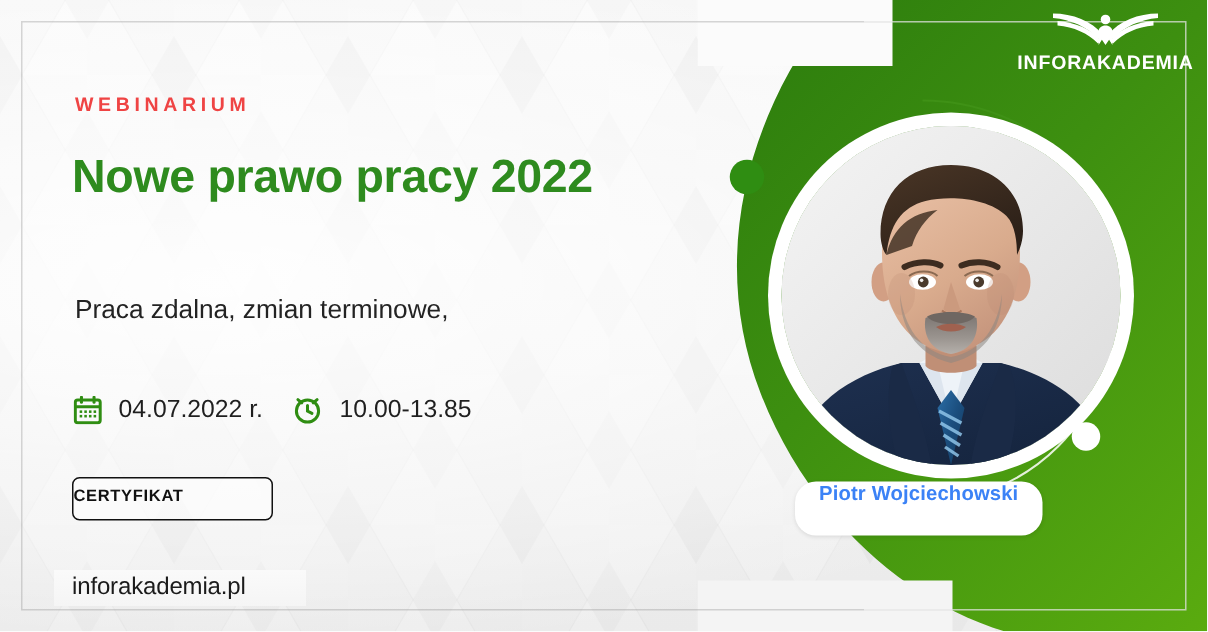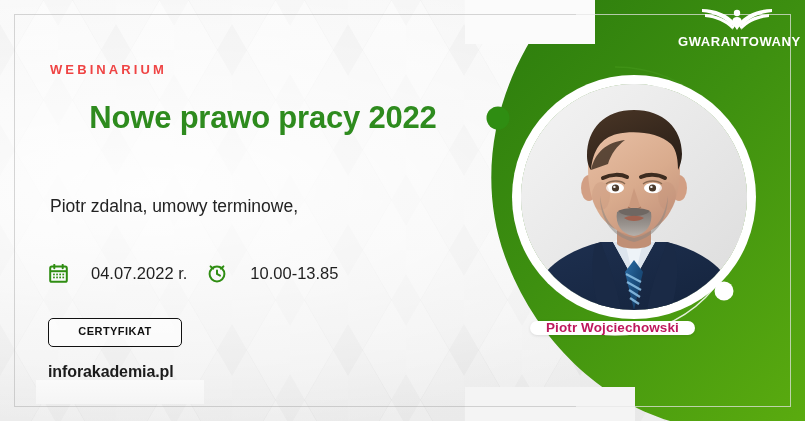--- a/index.html
+++ b/index.html
@@ -113,29 +113,29 @@
     background: radial-gradient(circle at 42% 35%, #f3f3f3 0%, #e6e6e6 58%, #dcdcdc 100%);
     overflow: hidden;
     box-shadow: 0 0 0 9px #ffffff;
   }
   .portrait svg { display: block; }
 
   
   .name-pill {
     position: absolute;
     left: 530px; top: 321px;
-    height: 14px;
+    height: 36px;
     padding: 0 16px;
     display: flex;
-    align-items: flex-end;
+    align-items: flex-start;
     background: #ffffff;
     border-radius: 14px;
     font-size: 13.5px;
     font-weight: bold;
-    color: #be185d;
+    color: #3b82f6;
     letter-spacing: 0.1px;
     box-shadow: 0 1px 3px rgba(0,0,0,0.10);
     white-space: nowrap;
   }
 
   
   .logo {
     position: absolute;
     left: 678px; top: 6px;
     width: 118px;
@@ -164,21 +164,20 @@
   }
   .title {
     position: absolute;
     left: 48px; top: 99px;
     width: 430px;
     color: #2e8b1e;
     font-size: 31px;
     font-weight: bold;
     line-height: 1.23;
     letter-spacing: -0.2px;
-    text-align: center;
   }
   .title-line { display: block; white-space: nowrap; }
   .subtitle {
     position: absolute;
     left: 50px; top: 194px;
     width: 400px;
     color: #232323;
     font-size: 17.5px;
     line-height: 1.45;
   }
@@ -188,52 +187,51 @@
   .meta {
     position: absolute;
     left: 49px; top: 263px;
     display: flex;
     align-items: center;
     gap: 20px;
   }
   .meta-item {
     display: flex;
     align-items: center;
-    gap: 23px;
+    gap: 11px;
     font-size: 16.5px;
     color: #1f1f1f;
     white-space: nowrap;
   }
   .meta-item svg { display: block; flex: none; }
 
   
   .cert {
     position: absolute;
     left: 48px; top: 318px;
     width: 132px;
     padding: 6px 0 7px;
     border: 1.6px solid #111111;
     border-radius: 5px;
-    text-align: center;
     font-size: 11px;
     font-weight: bold;
     letter-spacing: 0.45px;
     line-height: 1.27;
     color: #111111;
     background: rgba(255,255,255,0.55);
   }
   .cert span { display: block; }
 
   
   .footer-url {
     position: absolute;
-    left: 48px; top: 372px;
+    left: 48px; top: 392px;
     transform: translateY(-50%);
     font-size: 16px;
-    font-weight: bold;
+    font-weight: normal;
     color: #1b1b1b;
     letter-spacing: -0.1px;
     background: transparent;
     padding-right: 10px;
   }
   .footer-mask {
     position: absolute;
     left: 36px; top: 380px;
     width: 168px; height: 24px;
     background: linear-gradient(180deg,#fafafa,#f5f5f5);
@@ -376,31 +374,31 @@
     <svg class="logo-mark" width="72" height="26" viewBox="0 0 72 26" aria-hidden="true">
       <g fill="#ffffff">
         <path d="M1 3 C14 3 27 8 34 17 C32 19 31 20 31 20 C24 12 13 7 1 6 Z"></path>
         <path d="M4 8 C16 9 26 13 33 21 C32 22 31 23 31 23 C24 16 15 12 4 11 Z"></path>
         <path d="M71 3 C58 3 45 8 38 17 C40 19 41 20 41 20 C48 12 59 7 71 6 Z"></path>
         <path d="M68 8 C56 9 46 13 39 21 C40 22 41 23 41 23 C48 16 57 12 68 11 Z"></path>
         <circle cx="36" cy="7" r="3.2"></circle>
         <path d="M36 11 C38.6 11 40.6 12.6 40.6 15 L40.6 24 L38.4 20.5 L36 24 L33.6 20.5 L31.4 24 L31.4 15 C31.4 12.6 33.4 11 36 11 Z"></path>
       </g>
     </svg>
-    <span class="logo-text">GWARANTOWANY</span>
+    <span class="logo-text">INFORAKADEMIA</span>
   </div>
 
   <div class="kicker">WEBINARIUM</div>
 
   <div class="title">
     <span class="title-line">Nowe prawo pracy 2022</span>
   </div>
 
   <div class="subtitle">
-    <span class="subtitle-line">Piotr zdalna, umowy terminowe,</span>
+    <span class="subtitle-line">Praca zdalna, zmian terminowe,</span>
   </div>
 
   <div class="meta">
     <div class="meta-item">
       <svg width="19" height="19" viewBox="0 0 19 19" aria-hidden="true">
         <rect x="1.2" y="2.6" width="16.6" height="15.2" rx="1.6" fill="none" stroke="#2f8d12" stroke-width="2"></rect>
         <line x1="1.2" y1="7.2" x2="17.8" y2="7.2" stroke="#2f8d12" stroke-width="2"></line>
         <line x1="5.3" y1="0.8" x2="5.3" y2="4.2" stroke="#2f8d12" stroke-width="2" stroke-linecap="round"></line>
         <line x1="13.7" y1="0.8" x2="13.7" y2="4.2" stroke="#2f8d12" stroke-width="2" stroke-linecap="round"></line>
         <g fill="#2f8d12">

